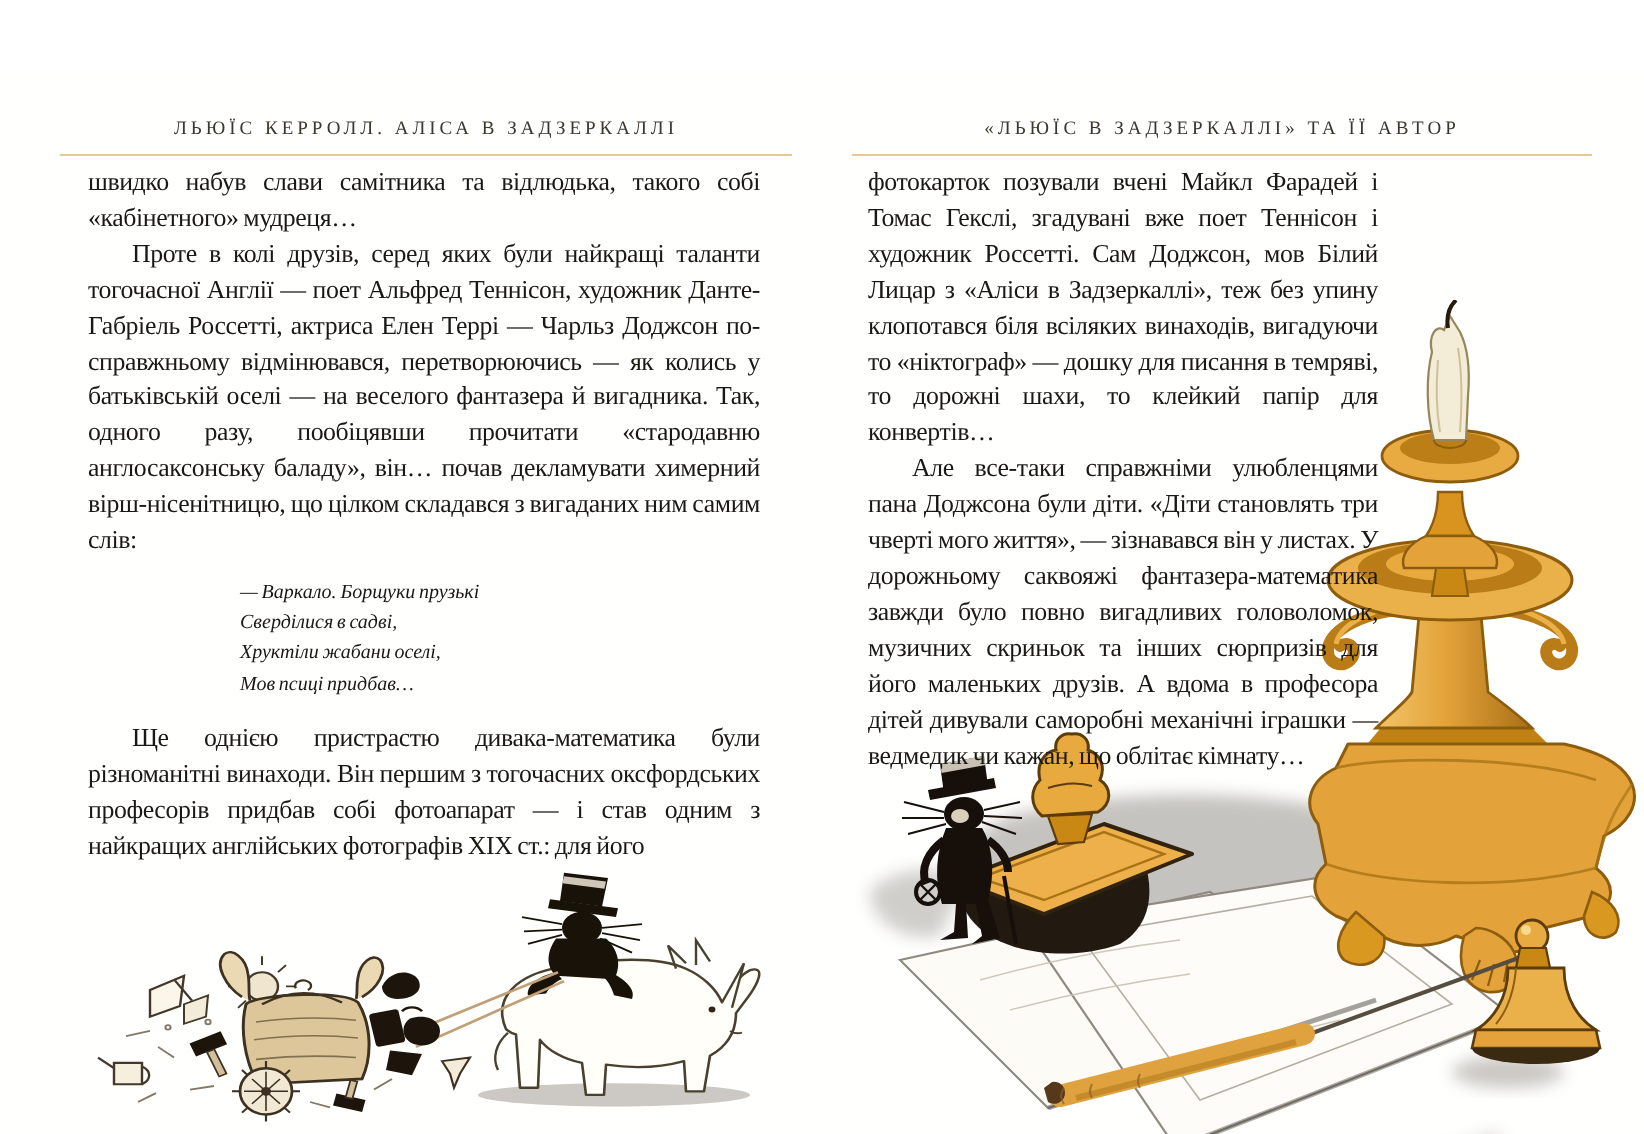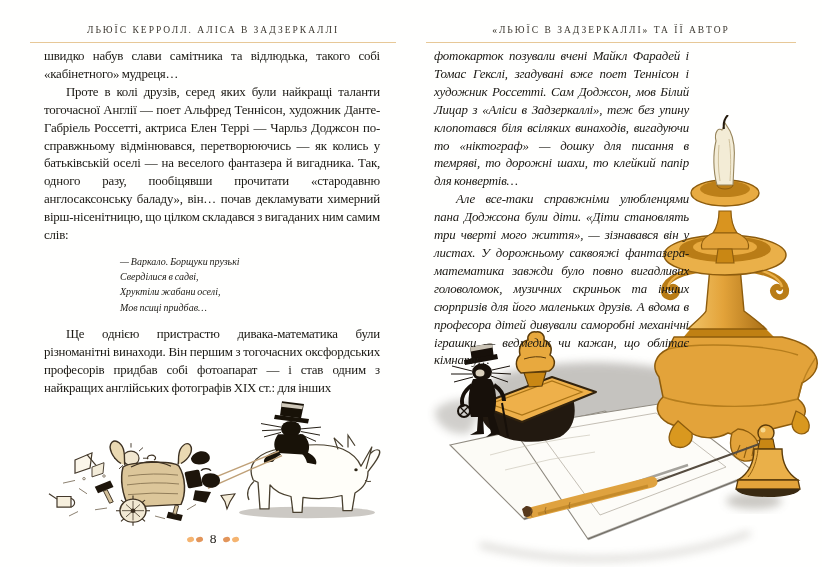--- a/index.html
+++ b/index.html
@@ -4,42 +4,42 @@
 <style>
   * { margin:0; padding:0; box-sizing:border-box; }
   html,body { width:822px; height:567px; }
   body {
     background:#ffffff;
     font-family:"Liberation Serif", serif;
     position:relative;
     overflow:hidden;
     color:#1a1813;
   }
-  .spread { position:absolute; inset:0; background:#fffffe; }
+  .spread { position:absolute; inset:0; background:#fffffe;margin-top:35px; }
   .page { position:absolute; top:0; height:567px; }
   .page-left  { left:35px;  width:356px; }
   .page-right { left:431px; width:360px; }
 
   .running-head {
     position:absolute; top:25px; left:0; right:0;
     text-align:center; font-size:9.5px; letter-spacing:2px;
     color:#3b372f; white-space:nowrap;
   }
   .header-rule {
     position:absolute; top:42px; left:-5px; right:-5px;
     height:1px; background:#e7c897;
   }
 
   .body-text {
     position:absolute; top:48px; left:9px; right:11px;
     font-size:12.9px; line-height:17.9px;
     text-align:justify; letter-spacing:-0.2px; word-spacing:-0.6px;
     hyphens:auto; -webkit-hyphens:auto;
   }
-  .page-right .body-text { left:3px; right:0;font-style:italic; }
+  .page-right .body-text { left:3px; right:0; }
   .body-text p { text-indent:22px; }
   .body-text p.continuation { text-indent:0; }
 
   .verse {
     margin:9px 0 11px 76px;
     font-style:italic; font-size:10px; line-height:15.2px;
     text-align:left; text-indent:0; letter-spacing:0;
   }
 
   .candle-spacer {
@@ -74,21 +74,21 @@
 
     <div class="body-text">
       <p class="continuation">швидко набув слави самітника та відлюдька, такого собі «кабінетного» мудреця…</p>
       <p>Проте в колі друзів, серед яких були найкращі таланти тогочасної Англії — поет Альфред Теннісон, художник Данте-Габріель Россетті, актриса Елен Террі — Чарльз Доджсон по-справжньому відмінювався, перетворюючись — як колись у батьківській оселі — на веселого фантазера й вигадника. Так, одного разу, пообіцявши прочитати «стародавню англосаксонську баладу», він… почав декламувати химерний вірш-нісенітницю, що цілком складався з вигаданих ним самим слів:</p>
       <div class="verse">
         <div>— Варкало. Борщуки прузькі</div>
         <div>Сверділися в садві,</div>
         <div>Хруктіли жабани оселі,</div>
         <div>Мов псиці придбав…</div>
       </div>
-      <p>Ще однією пристрастю дивака-математика були різноманітні винаходи. Він першим з тогочасних оксфордських професорів придбав собі фотоапарат — і став одним з найкращих англійських фотографів XIX ст.: для інших</p>
+      <p>Ще однією пристрастю дивака-математика були різноманітні винаходи. Він першим з тогочасних оксфордських професорів придбав собі фотоапарат — і став одним з найкращих англійських фотографів XIX ст.: для його</p>
     </div>
 
     <svg class="illus-left" viewBox="0 0 352 153" preserveAspectRatio="none">
       <ellipse cx="272" cy="131" rx="68" ry="6.5" fill="#9a938a" opacity="0.5"></ellipse>
 
       <path d="M218,94 C211,76 224,63 246,59 C270,54 294,53 308,60 C316,64 323,71 326,79 L332,70 C335,63 341,59 344,61 C346,63 343,70 339,76 L333,85 C333,96 328,104 320,109 L317,129 L308,129 L307,112 C294,116 280,116 268,114 L267,131 L258,131 L256,113 C247,111 239,106 235,100 L234,127 L225,127 L223,97 C220,96 219,95 218,94 Z" fill="#fffef9" stroke="#49402f" stroke-width="1.3" stroke-linejoin="round"></path>
       <path d="M326,79 L337,57 L331,82" fill="#fffef9" stroke="#49402f" stroke-width="1.2"></path>
       <path d="M303,60 l-4,-13 l9,10 M313,58 l0,-14 l7,12" fill="none" stroke="#49402f" stroke-width="1.2"></path>
       <circle cx="321" cy="83" r="1.7" fill="#2e2718"></circle>
       <path d="M330,95 q3,2 6,1" stroke="#49402f" stroke-width="1" fill="none"></path>

